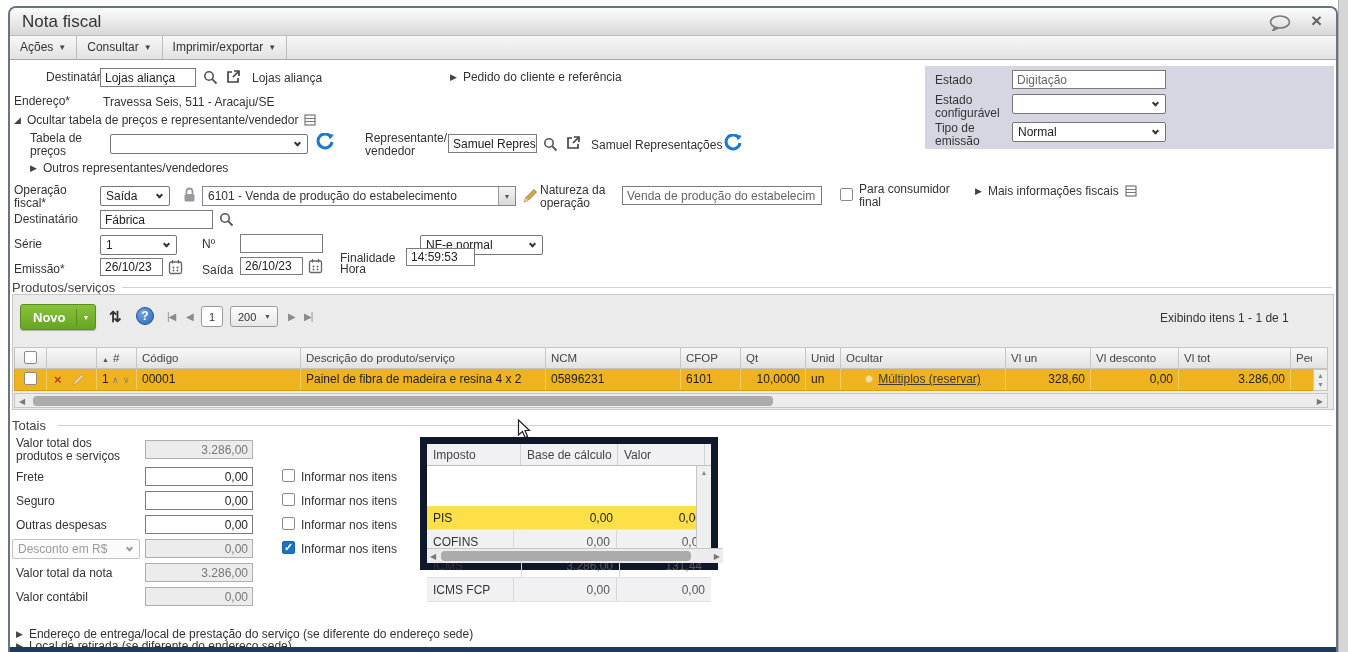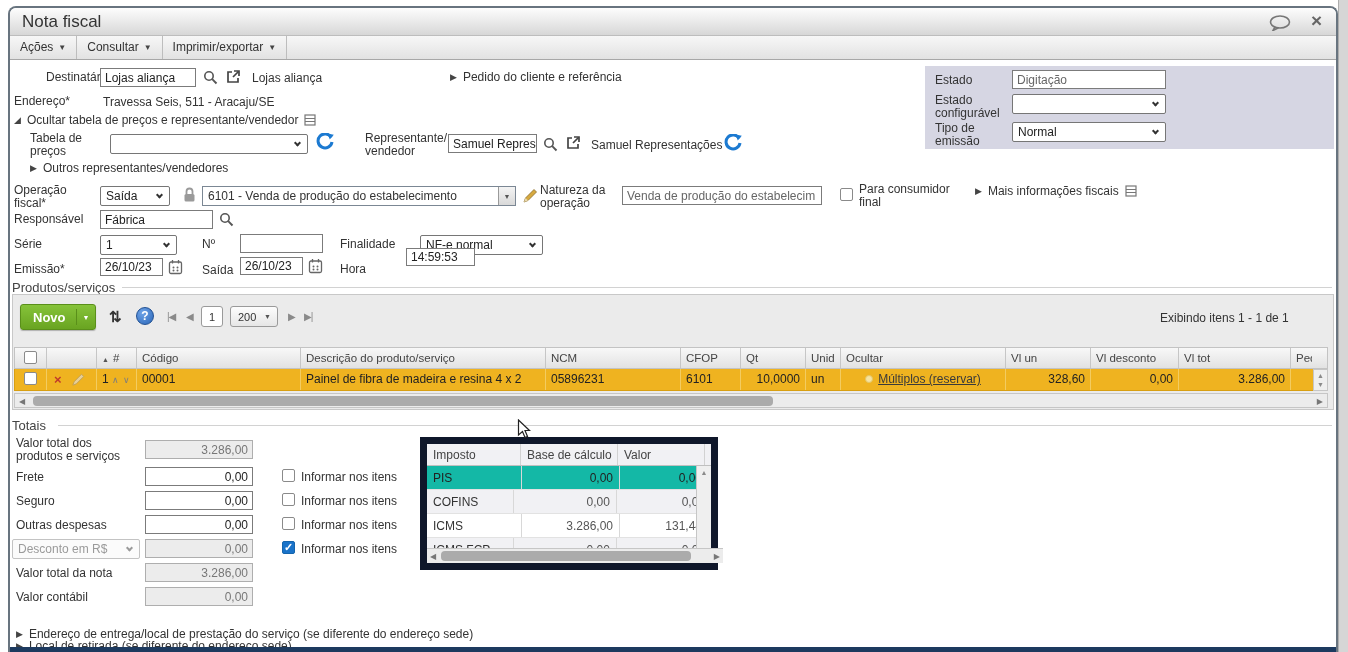--- a/index.html
+++ b/index.html
@@ -86,21 +86,21 @@
   .hscroll { position:absolute; height:15px; background:#ececec; border:1px solid #c6c6c6; }
   .hthumb { position:absolute; top:2px; height:10px; background:#ababab; border-radius:4px; }
   .hscroll .a { position:absolute; top:3px; font-size:8px; color:#777; }
 
   
   .imp { position:absolute; border:7px solid #0f172a; background:#fff; }
   .imp-head { display:flex; height:22px; background:#f1f1f4; border-bottom:1px solid #c0c0c0; }
   .imp-h { font-size:12px; color:#444; padding:4px 0 0 6px; border-right:1px solid #d2d2d2; }
   .imp-row { display:flex; height:24px; border-bottom:1px solid #e2e2e2; }
   .imp-row.alt { background:#f1f1f4;gap:14px; }
-  .imp-row.sel-row { background:#14b8a6; }
+  .imp-row.sel-row { background:#fde047;margin-top:40px; }
   .imp-c { font-size:12px; padding:5px 6px 0 6px; color:#333; border-right:1px solid #d8d8d8; overflow:hidden; white-space:nowrap; }
   .imp-c.r { text-align:right; color:#555; }
   .imp-row.sel-row .imp-c { color:#222; }
 
   .navy { position:absolute; left:0; right:0; bottom:0; height:7px; background:#1d3a5f; z-index:60; }
   .flink { position:absolute; font-size:12px; color:#333; display:flex; gap:6px; align-items:center; white-space:nowrap; }
   .flink .arr { font-size:9px; color:#444; }
 
   .icon { display:inline-block; vertical-align:middle; }
   svg { display:block; }
@@ -263,37 +263,37 @@
     <span>Mais informações fiscais</span>
     <span class="icon">
       <svg width="12" height="12" viewBox="0 0 12 12">
           <rect x="1" y="1" width="10" height="10" fill="none" stroke="#777" stroke-width="1.2"></rect>
           <line x1="1" y1="4.5" x2="11" y2="4.5" stroke="#777" stroke-width="1"></line>
           <line x1="1" y1="7.5" x2="11" y2="7.5" stroke="#777" stroke-width="1"></line>
         </svg>
     </span>
   </div>
 
-  <div class="lbl" style="left:4px; top:205px;">Responsável</div>
+  <div class="lbl" style="left:4px; top:205px;">Destinatário</div>
   <div class="inp" style="left:90px; top:202px; width:113px;">Fábrica</div>
   <span class="icon abs" style="left:209px; top:204px;">
     <svg width="15" height="15" viewBox="0 0 15 15">
         <circle cx="6" cy="6" r="4.2" fill="none" stroke="#555" stroke-width="1.6"></circle>
         <line x1="9.2" y1="9.2" x2="13.5" y2="13.5" stroke="#555" stroke-width="1.9"></line>
       </svg>
   </span>
 
   <div class="lbl" style="left:4px; top:230px;">Série</div>
   <div class="sel" style="left:90px; top:227px; width:77px;">
     <span>1</span>
       <i class="chev"></i>
   </div>
   <div class="lbl" style="left:192px; top:230px;">Nº</div>
   <div class="inp" style="left:230px; top:226px; width:83px;"></div>
-  <div class="lbl" style="left:330px; top:230px;text-align:right;">Finalidade</div>
+  <div class="lbl" style="left:330px; top:244px;text-align:right;">Finalidade</div>
   <div class="sel" style="left:410px; top:227px; width:123px;">
     <span>NF-e normal</span>
       <i class="chev"></i>
   </div>
 
   <div class="lbl" style="left:4px; top:255px;">Emissão*</div>
   <div class="inp" style="left:90px; top:250px; width:63px; height:18px;">26/10/23</div>
   <span class="icon abs" style="left:158px; top:251px;">
     <svg width="15" height="16" viewBox="0 0 15 16">
         <rect x="1.5" y="3" width="12" height="11.5" rx="1.5" fill="#fff" stroke="#666" stroke-width="1.3"></rect>

